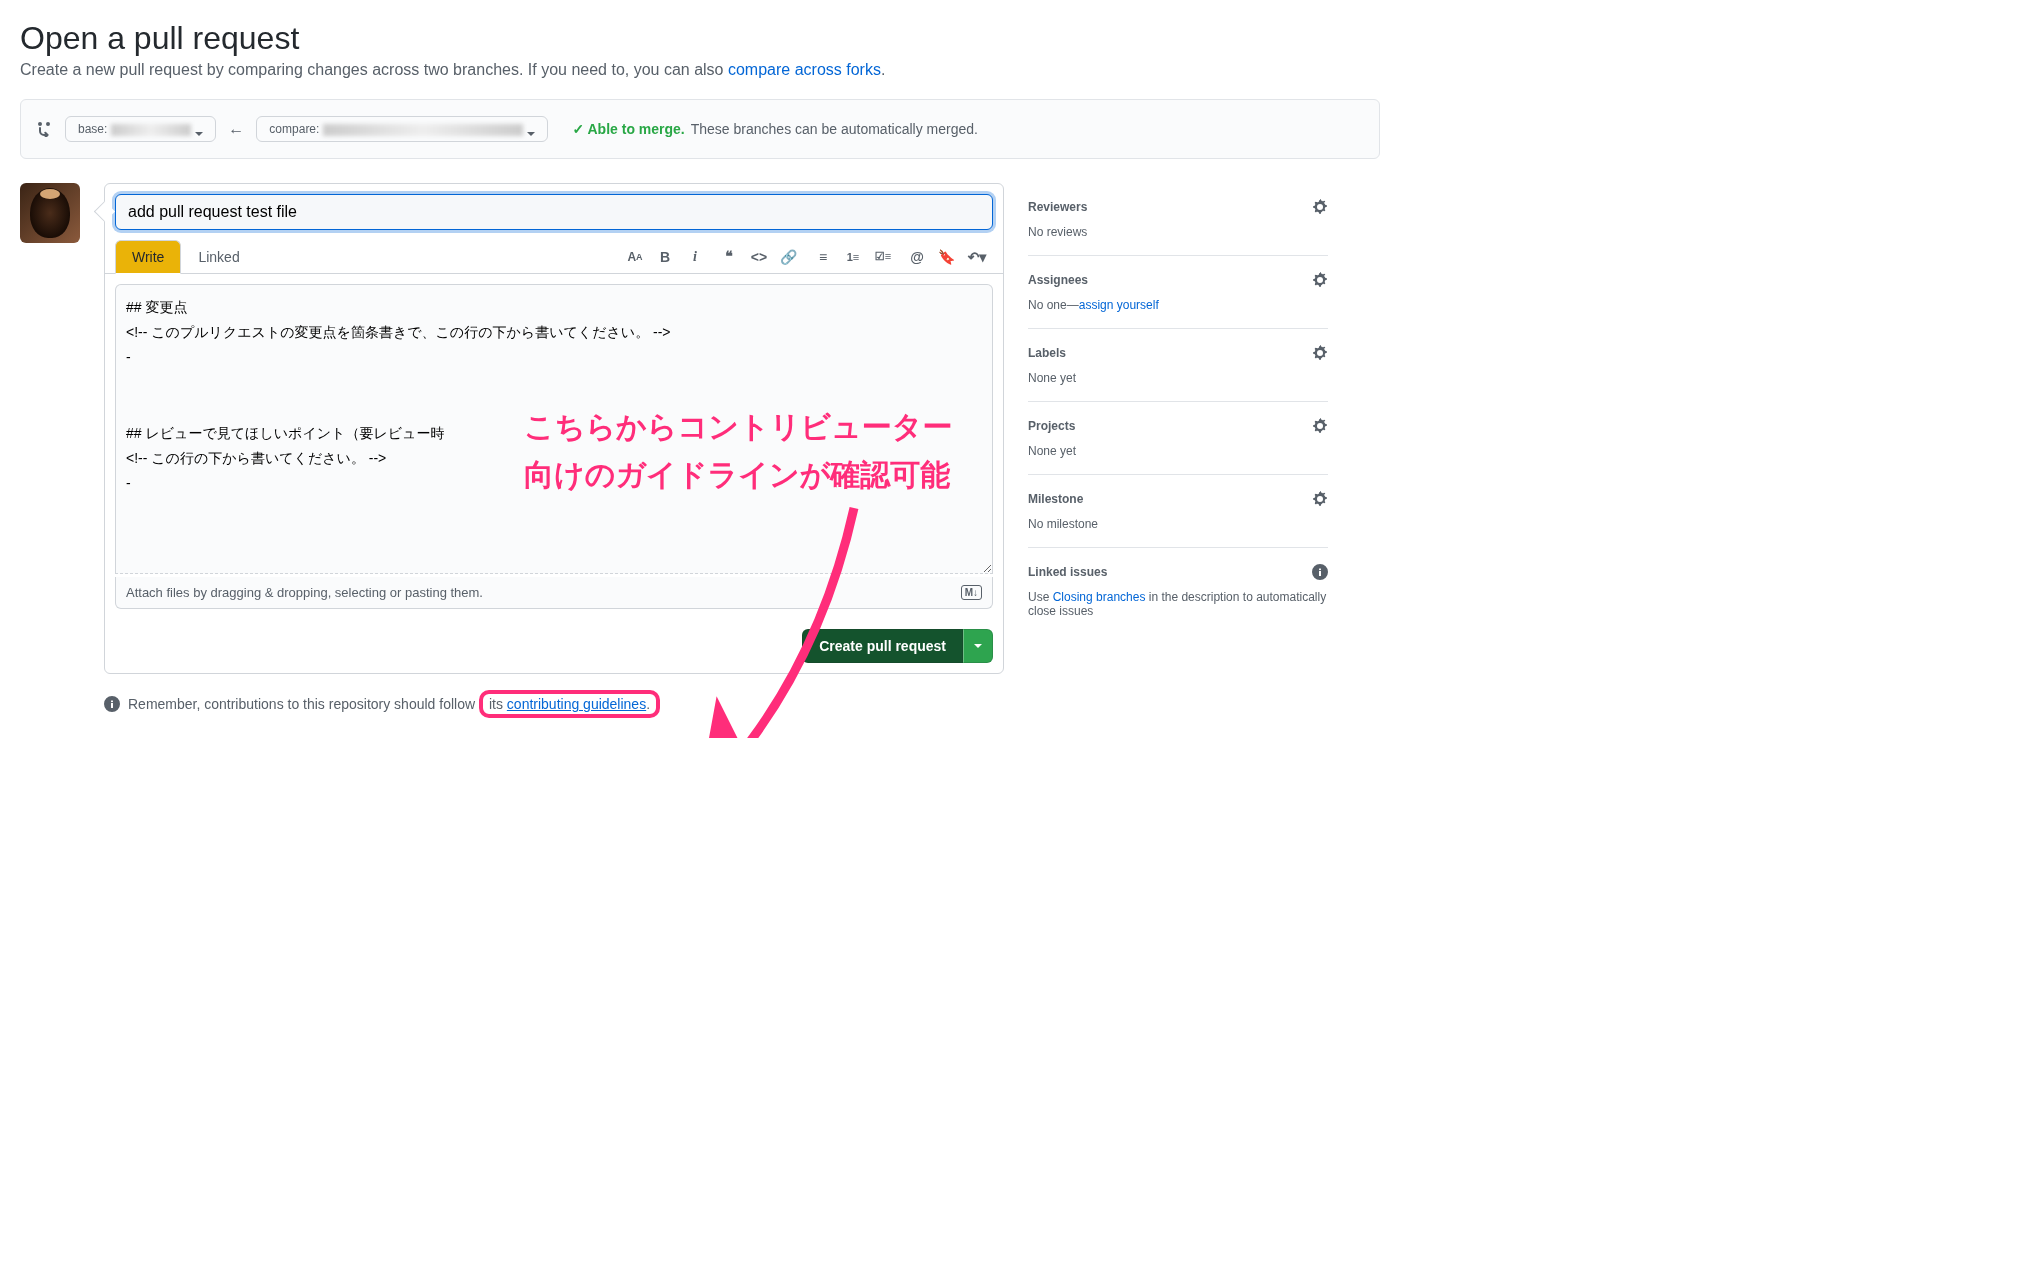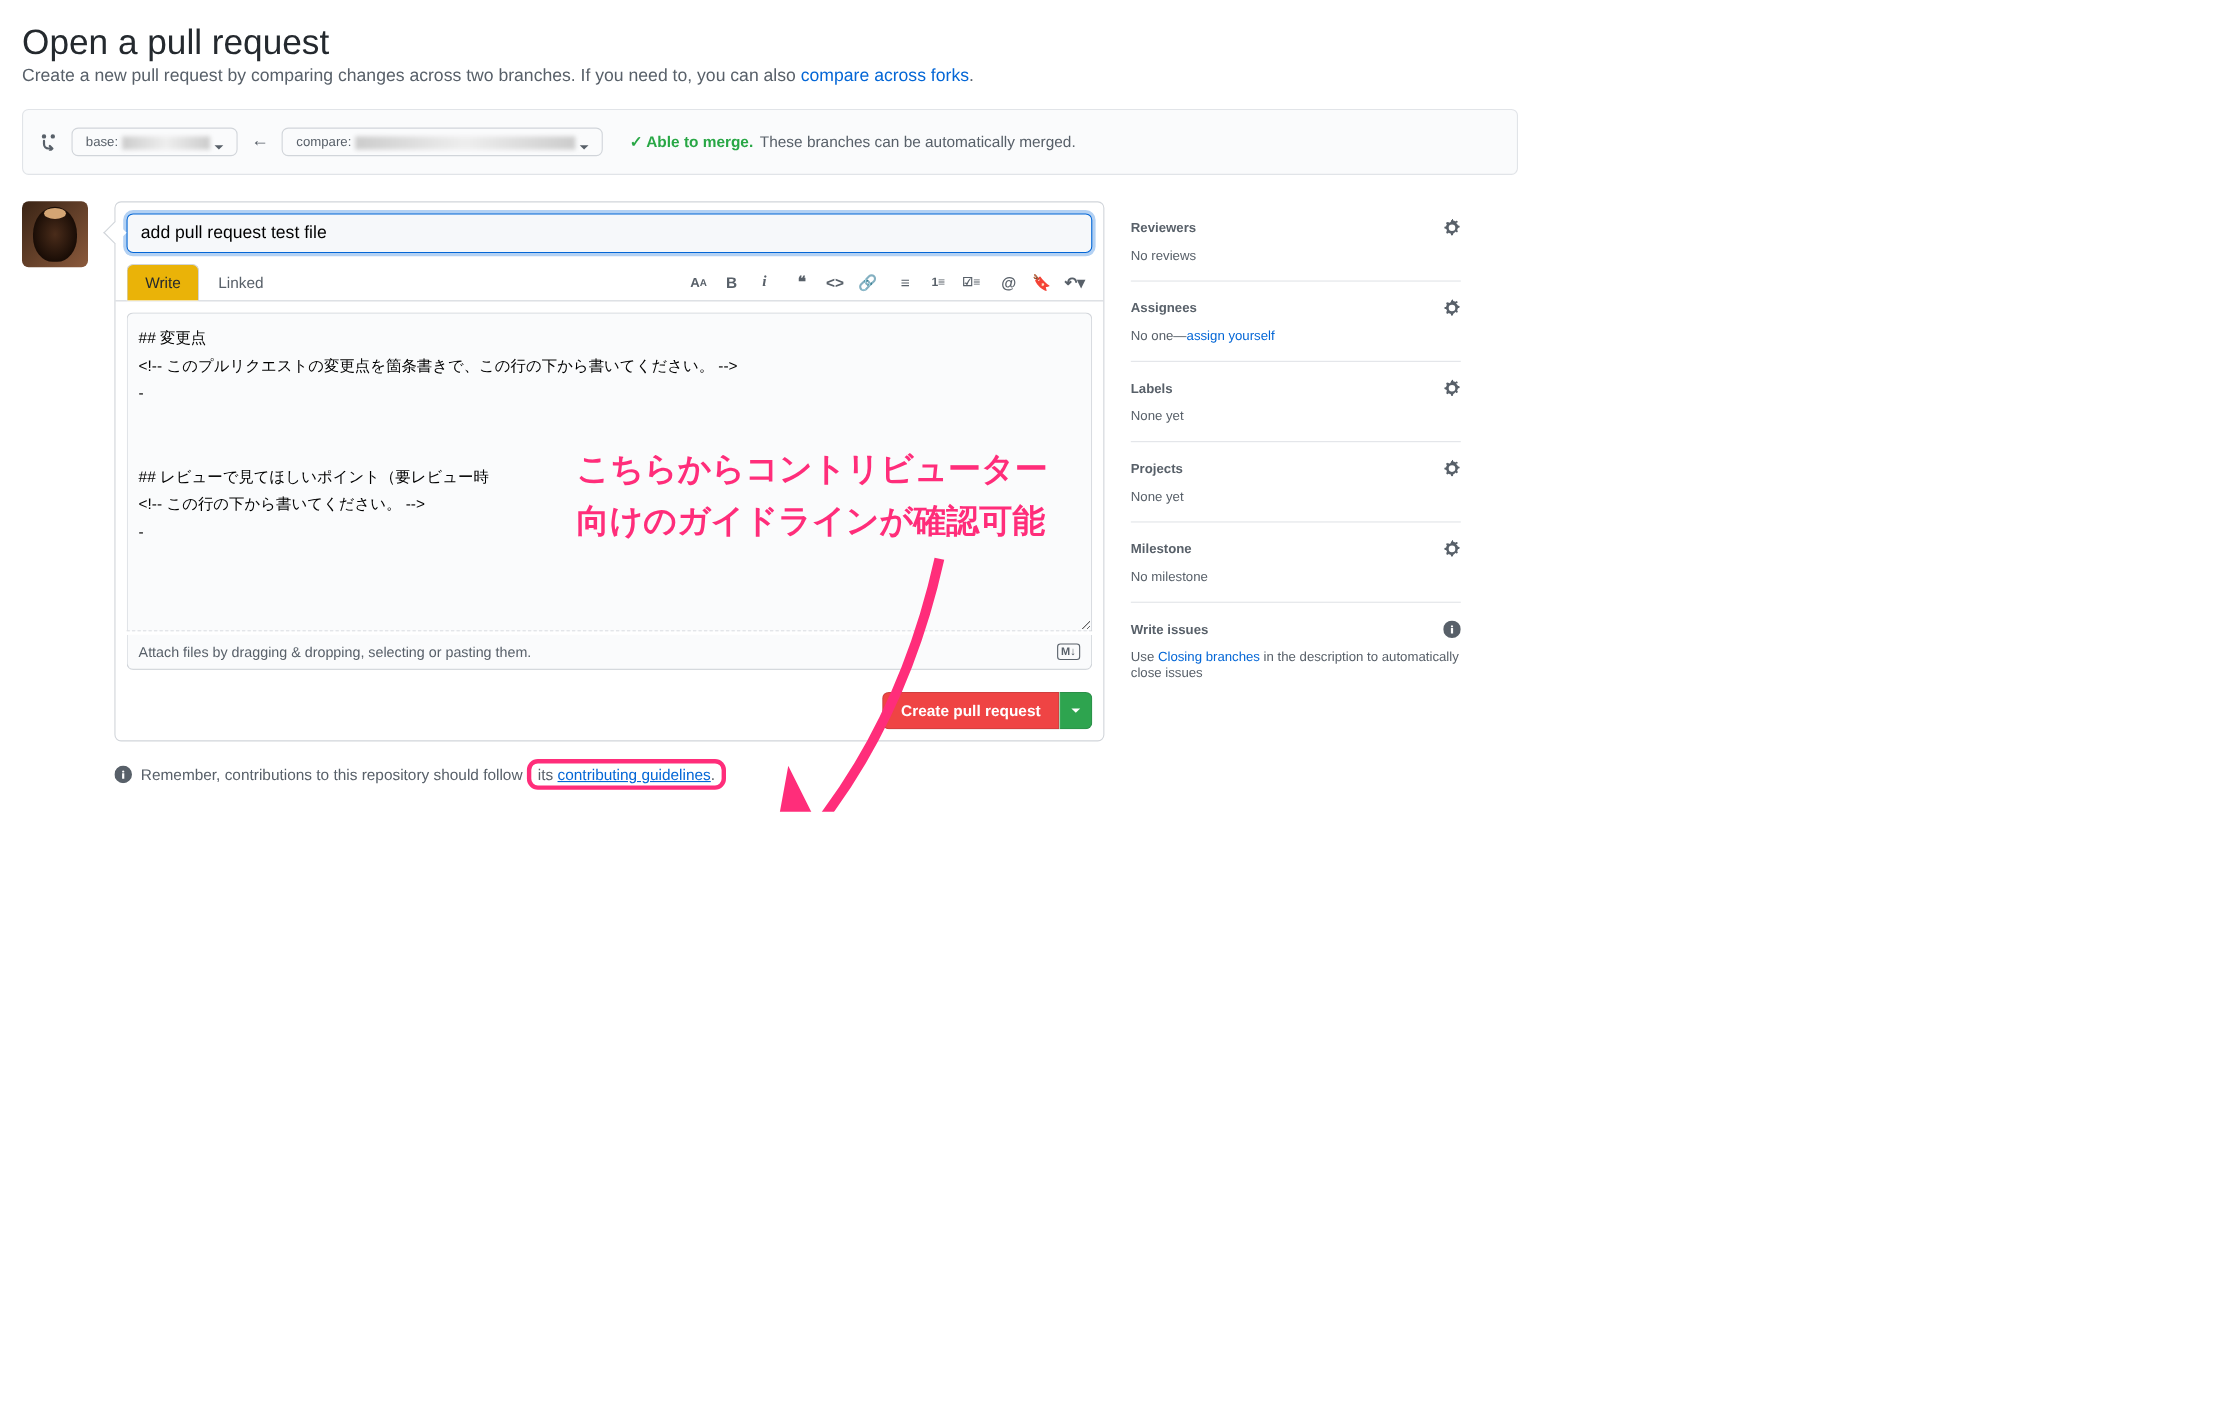--- a/index.html
+++ b/index.html
@@ -31,21 +31,21 @@
 .tabs-row { display: flex; align-items: center; padding: 0 10px; border-bottom: 1px solid #d1d5da; }
 .tab { padding: 8px 16px; font-size: 14px; color: #586069; cursor: pointer; border: 1px solid transparent; border-bottom: none; border-radius: 6px 6px 0 0; }
 .tab.active { background: #eab308; border-color: #d1d5da; border-bottom: 1px solid #fff; margin-bottom: -1px; color: #24292e; }
 .toolbar { margin-left: auto; display: flex; gap: 18px; align-items: center; padding-right: 8px; }
 .toolbar .grp { display:flex; gap:14px; align-items:center; }
 .tool-icon { width: 16px; height: 16px; fill: #586069; cursor: pointer; display:inline-flex; align-items:center; justify-content:center; font-size:14px; color:#586069; font-weight:600; }
 .body-textarea { width: calc(100% - 20px); margin: 10px 10px 0 10px; padding: 10px; min-height: 290px; border: 1px solid #d1d5da; border-bottom: 1px dashed #d1d5da; border-radius: 6px 6px 0 0; font-family: inherit; font-size: 14px; line-height: 1.8; resize: vertical; outline:none; background:#fafbfc; }
 .attach-bar { margin: 0 10px 10px 10px; padding: 8px 10px; border: 1px solid #d1d5da; border-top:none; border-radius: 0 0 6px 6px; color: #586069; font-size: 13px; display:flex; justify-content:space-between; align-items:center; background:#fafbfc; }
 .md-badge { font-size:10px; font-weight:700; border:1px solid #586069; border-radius:3px; padding:1px 3px; }
 .submit-row { display: flex; justify-content: flex-end; padding: 10px; }
-.btn-primary { background: #ef4444; color: #fff; border: 1px solid rgba(27,31,35,0.15); border-radius: 6px 0 0 6px; padding: 8px 16px; font-size: 14px; font-weight: 600; cursor: pointer; }
+.btn-primary { background: #14532d; color: #fff; border: 1px solid rgba(27,31,35,0.15); border-radius: 6px 0 0 6px; padding: 8px 16px; font-size: 14px; font-weight: 600; cursor: pointer; }
 .btn-caret { background: #2ea44f; border: 1px solid rgba(27,31,35,0.15); border-left: 1px solid rgba(255,255,255,0.3); border-radius: 0 6px 6px 0; padding: 8px 10px; cursor: pointer; display:flex; align-items:center; }
 .btn-caret .caret { border-top-color: #fff; }
 .footer-note { display:flex; align-items:center; gap:8px; color:#586069; font-size:14px; margin-top:16px; margin-left: 84px; }
 .footer-note a { color:#0366d6; text-decoration:underline; }
 .info-icon { width:16px; height:16px; fill:#586069; }
 .guidelines-highlight { border: 4px solid #ff2d7a; border-radius: 10px; padding: 2px 6px; display:inline-block; }
 .sidebar { width: 300px; }
 .side-block { border-bottom: 1px solid #e1e4e8; padding: 16px 0; }
 .side-block h3 { font-size: 12px; font-weight: 600; color: #586069; display:flex; justify-content:space-between; align-items:center; margin-bottom:10px; }
 .side-block .gear { width:16px; height:16px; fill:#586069; cursor:pointer; }
@@ -194,21 +194,21 @@
         <h3>
             <span>Milestone</span>
             <svg class="gear" viewBox="0 0 16 16">
               <path d="M8 0a1 1 0 01.993.883L9 1v.568a6.5 6.5 0 012.06.854l.402-.402a1 1 0 011.497 1.32l-.83.094-.402.402A6.5 6.5 0 0113.432 6H14a1 1 0 01.117 1.993L14 8h-.568a6.5 6.5 0 01-.854 2.06l.402.402a1 1 0 01-1.32 1.497l-.094-.083-.402-.402A6.5 6.5 0 019 13.432V14a1 1 0 01-1.993.117L7 14v-.568a6.5 6.5 0 01-2.06-.854l-.402.402a1 1 0 01-1.497-1.32l.083-.94.402-.402A6.5 6.5 0 012.568 9H2a1 1 0 01-.117-1.993L2 7h.568a6.5 6.5 0 01.854-2.06l-.402-.402a1 1 0 011.32-1.497l.94.083.402.402A6.5 6.5 0 017 2.568V2a1 1 0 011-1zm0 5a3 3 0 100 6 3 3 0 000-6z"></path>
             </svg>
           </h3>
         <p>No milestone</p>
       </div>
       <div class="side-block" style="border-bottom:none;">
         <h3>
-            <span>Write issues</span>
+            <span>Linked issues</span>
             <svg class="gear" viewBox="0 0 16 16">
               <path d="M8 0a8 8 0 100 16A8 8 0 008 0zm.93 5a1 1 0 11-1.86 0 1 1 0 011.86 0zM7 7h2v5H7V7z"></path>
             </svg>
           </h3>
         <p><span>Use </span><a href="#">Closing branches</a><span> in the description to automatically close issues</span></p>
       </div>
     </div>
   </div>
 
   <div class="footer-note">

